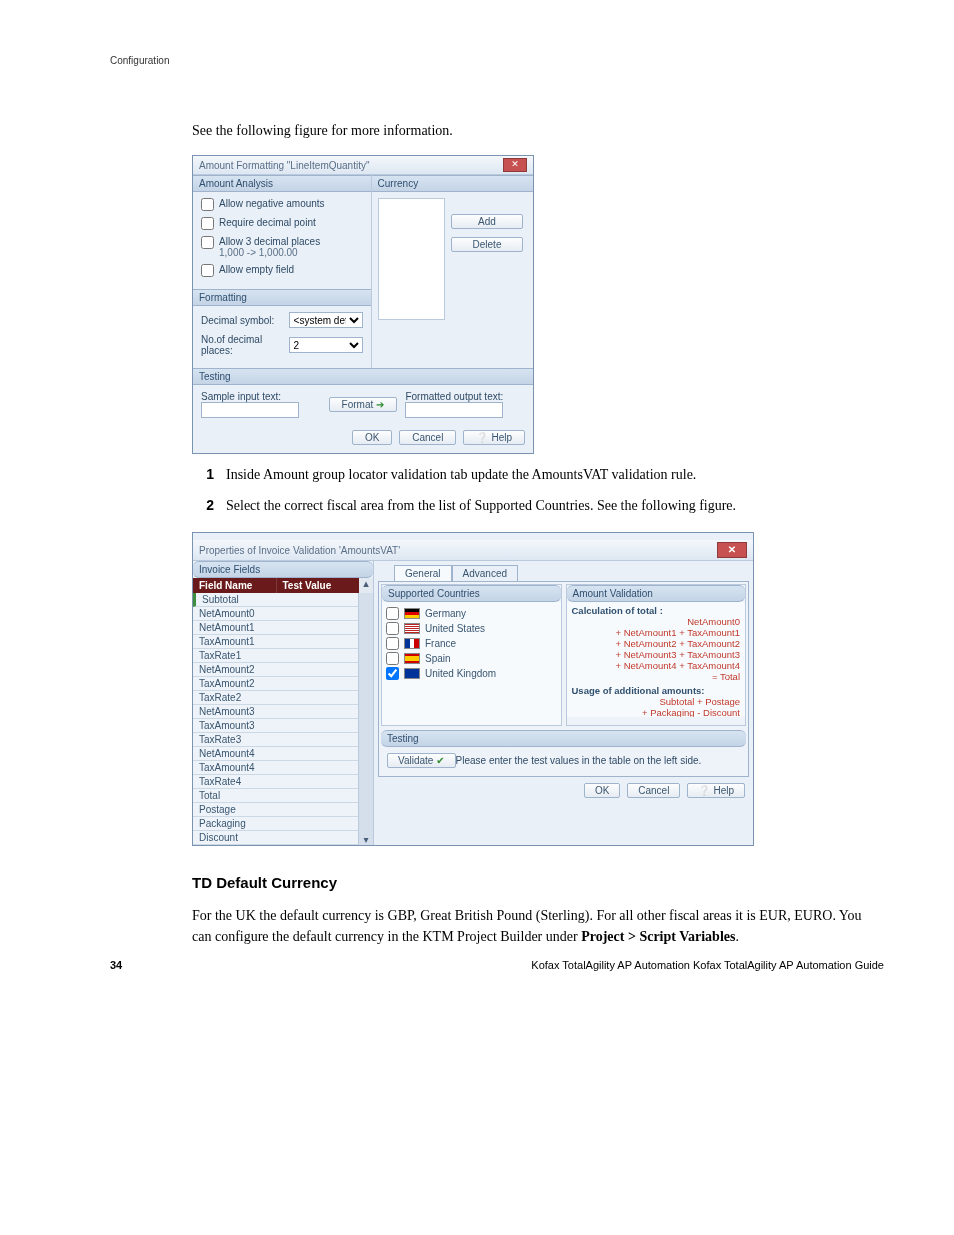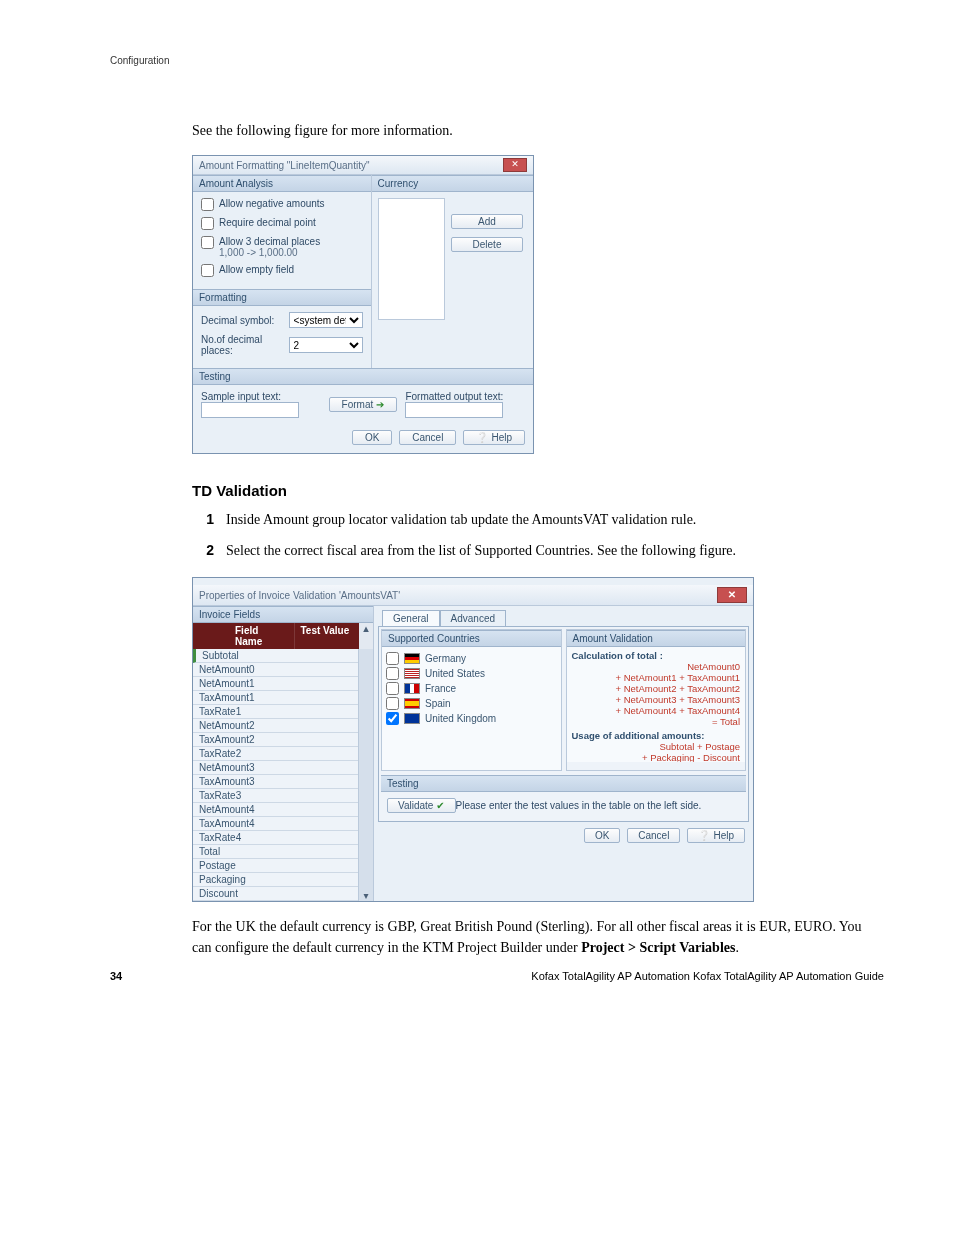--- a/index.html
+++ b/index.html
@@ -187,49 +187,49 @@
     width: 180px;
     border-right: 1px solid #bac9db;
   }
   .fig2 .section-head {
     background: linear-gradient(#d6e3f1,#c4d4e6);
     border-top: 1px solid #9fb4cc;
     border-bottom: 1px solid #9fb4cc;
     padding: 2px 6px;
     font-size: 10px;
     color: #30506f;
+    border-radius: 6px;
   }
   .fig2 .table-hdr {
     display: flex;
     background: #6a1a1a;
     color: #fff;
     font-size: 10px;
     font-weight: bold;
-    padding-left: 36px;
   }
   .fig2 .table-hdr .c1 { flex: 1; padding: 2px 6px; border-right: 1px solid #7d3838; }
   .fig2 .table-hdr .c2 { flex: 1; padding: 2px 6px; }
   .fig2 .table-hdr .up { width: 14px; text-align: center; background: #e3e9f1; color: #4a5f77; }
   .fig2 .tbl-row {
     padding: 1px 6px;
     border-bottom: 1px solid #cdd8e5;
     color: #3a5670;
     font-size: 10px;
     background: #eef3f9;
   }
   .fig2 .tbl-row.current { border-left: 3px solid #3f8d3f; }
   .fig2 .scroll-handle {
     width: 14px;
     background: #d5dfeb;
     border-left: 1px solid #bac9db;
   }
   .fig2 .tbl-wrap { display: flex; }
   .fig2 .tbl-col { flex: 1; }
   .fig2 .right-panel { flex: 1; }
-  .fig2 .tabs { display: flex; padding: 4px 8px 0; }
+  .fig2 .tabs { display: flex; padding: 4px 20px 0; }
   .fig2 .tab {
     border: 1px solid #9fb4cc;
     border-bottom: none;
     padding: 2px 10px;
     background: #e9f0f7;
     font-size: 10px;
     color: #3a5670;
   }
   .fig2 .tab.active { background: #f7fafd; }
   .fig2 .tabbody {
@@ -334,21 +334,20 @@
           <div class="tin"></div>
         </div>
       </div>
       <div class="dialog-btns">
         <span class="btn">OK</span>
         <span class="btn">Cancel</span>
         <span class="btn"><span style="color:#d07a1e">❔</span> <span>Help</span></span>
       </div>
     </div>
 
-    <h2>TD Validation</h2>
     <ol class="num-list">
       <li>
           <span class="num">1</span>
           <span class="pv">Inside Amount group locator validation tab update the AmountsVAT validation rule.</span>
         </li>
       <li>
           <span class="num">2</span>
           <span class="pv">Select the correct fiscal area from the list of Supported Countries. See the following figure.</span>
         </li>
     </ol>
@@ -454,20 +453,21 @@
           </div>
           <div class="dialog-btns2">
             <span class="btn2">OK</span>
             <span class="btn2">Cancel</span>
             <span class="btn2"><span style="color:#d07a1e">❔</span> <span>Help</span></span>
           </div>
         </div>
       </div>
     </div>
 
+    <h2>TD Default Currency</h2>
     <p class="para">
       <span>For the UK the default currency is GBP, Great British Pound (Sterling). For all other fiscal areas it is EUR, EURO. You can configure the default currency in the KTM Project Builder under </span><strong>Project &gt; Script Variables</strong><span>.</span>
     </p>
   </div>
 
   <div class="footer">
     <span class="page-num">34</span>
     <span>Kofax TotalAgility AP Automation Kofax TotalAgility AP Automation Guide</span>
   </div>
 </div>

